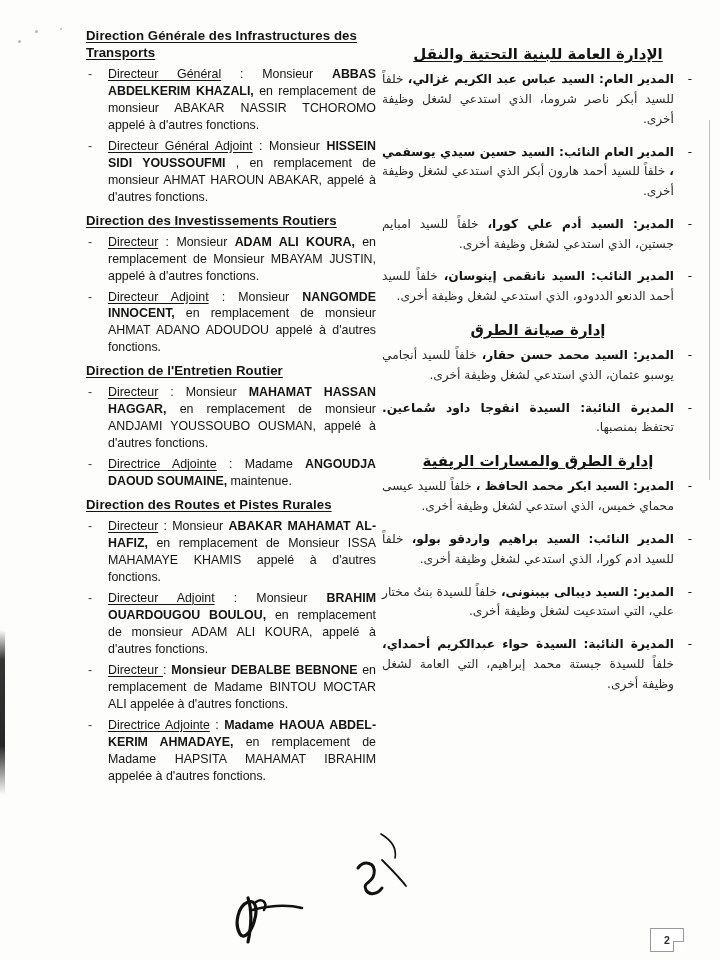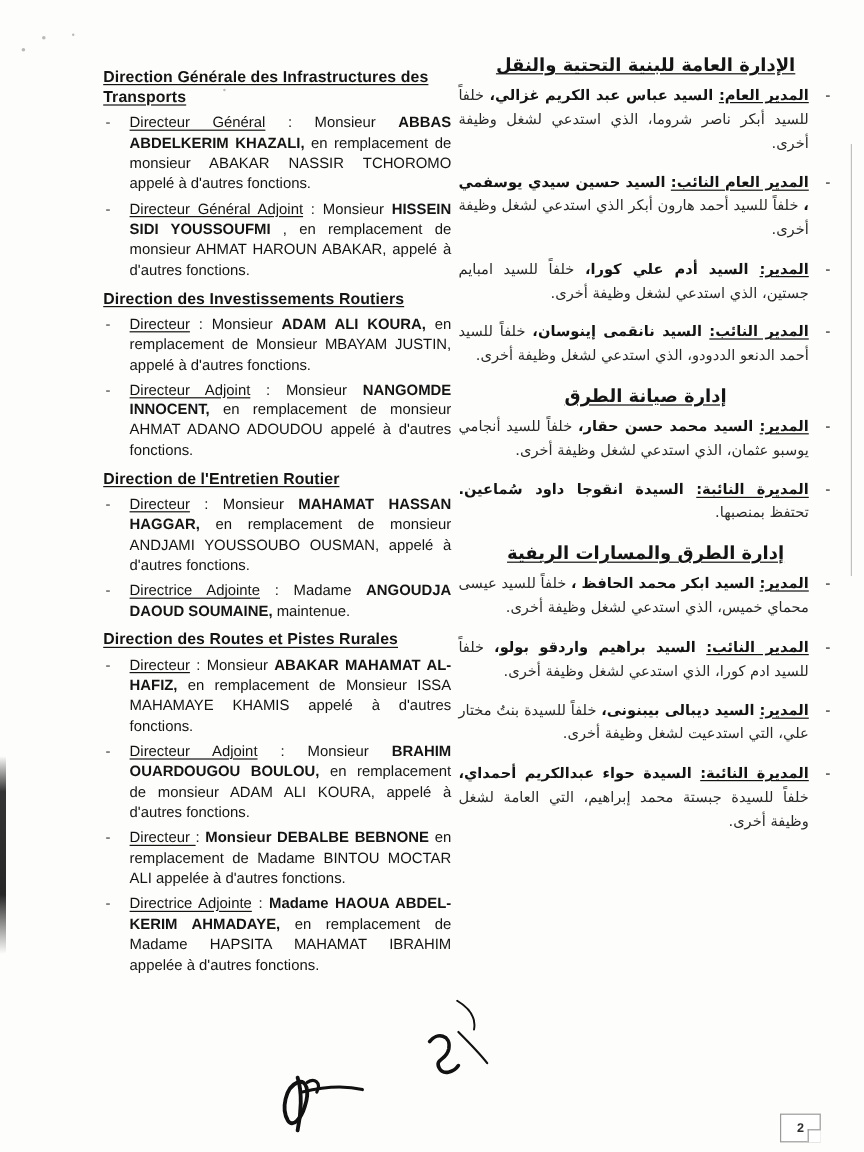--- a/index.html
+++ b/index.html
@@ -33,21 +33,21 @@
   .scan-speck {
     position: absolute;
     background: #b9b9b9;
     border-radius: 50%;
   }
 
   
   .col-fr {
     position: absolute;
     left: 86px;
-    top: 56px;
+    top: 28px;
     width: 290px;
   }
   .col-ar {
     position: absolute;
     left: 382px;
     top: 44px;
     width: 312px;
     direction: rtl;
     text-align: right;
     font-family: "DejaVu Sans", sans-serif;
@@ -105,21 +105,20 @@
     line-height: 1.62;
     text-align: justify;
   }
   .ar-item .dash {
     position: absolute;
     right: 2px;
     top: 0;
     font-size: 12px;
   }
   .ar-role {
-    text-decoration: underline;
     text-underline-offset: 2px;
     font-weight: bold;
   }
   .ar-name { font-weight: bold; }
   .ar-rest { color: #2a2a2a; }
 
   
   .fr-block { margin-bottom: 2px; }
   .ar-block { margin-bottom: 10px; }
 

